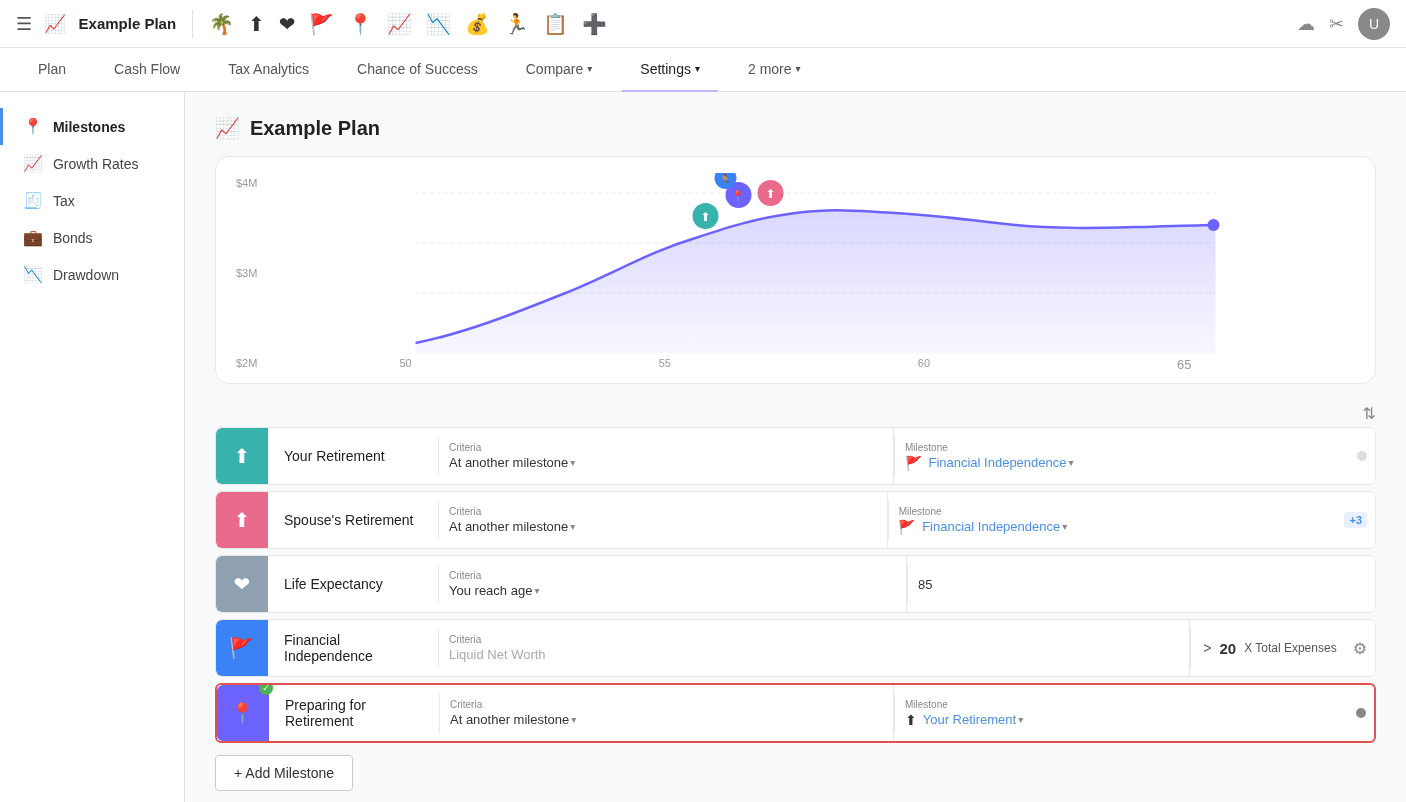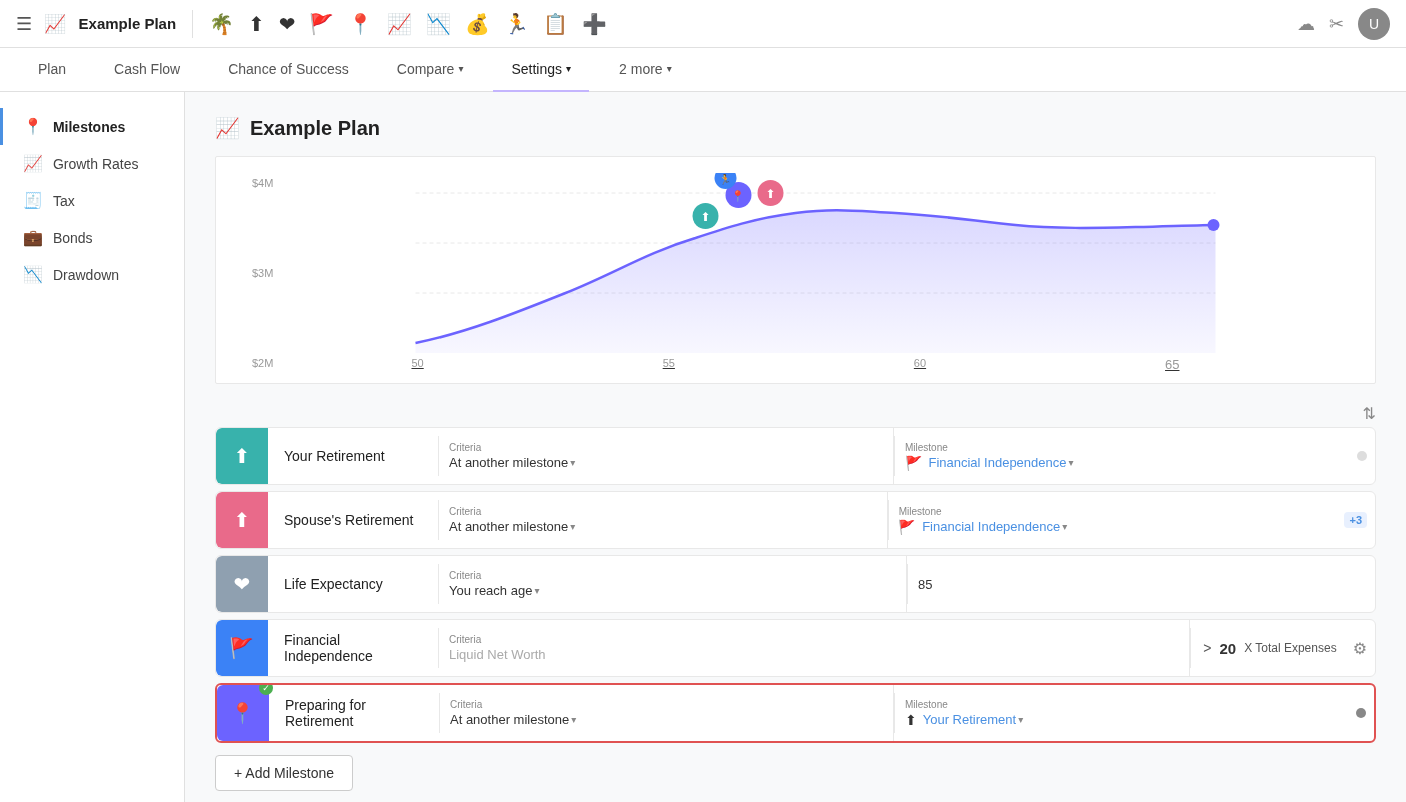--- a/index.html
+++ b/index.html
@@ -54,22 +54,22 @@
     
     .content { flex: 1; overflow-y: auto; padding: 24px 30px; background: #f8f9fa; }
 
     
     .plan-header { display: flex; align-items: center; gap: 10px; margin-bottom: 16px; }
     .plan-header-icon { color: #4a90e2; font-size: 20px; }
     .plan-header-title { font-size: 20px; font-weight: 600; color: #222; }
 
     
     .chart-container {
-      background: #fff; border: 1px solid #e8e8e8; border-radius: 2px;
-      padding: 16px 36px 10px; margin-bottom: 20px; position: relative; text-decoration: underline;
+      background: #fff; border: 1px solid #e8e8e8; border-radius: 14px;
+      padding: 16px 20px 10px; margin-bottom: 20px; position: relative;
     }
     .chart-area { width: 100%; height: 200px; position: relative; }
 
     
     .milestones-list { display: flex; flex-direction: column; gap: 6px; }
 
     .sort-icon-row { display: flex; justify-content: flex-end; margin-bottom: 4px; }
     .sort-icon { cursor: pointer; color: #888; font-size: 16px; }
 
     .milestone-row {
@@ -157,20 +157,23 @@
 </div>
 
 <div class="tab-bar">
   <div class="tab-item">
       <span>Plan</span>
     </div>
   <div class="tab-item">
       <span>Cash Flow</span>
     </div>
   <div class="tab-item">
+      <span>Tax Analytics</span>
+    </div>
+  <div class="tab-item">
       <span>Chance of Success</span>
     </div>
   <div class="tab-item">
       <span>Compare</span>
       <span class="chevron">▾</span>
     </div>
   <div class="tab-item active">
       <span>Settings</span>
       <span class="chevron">▾</span>
     </div>

